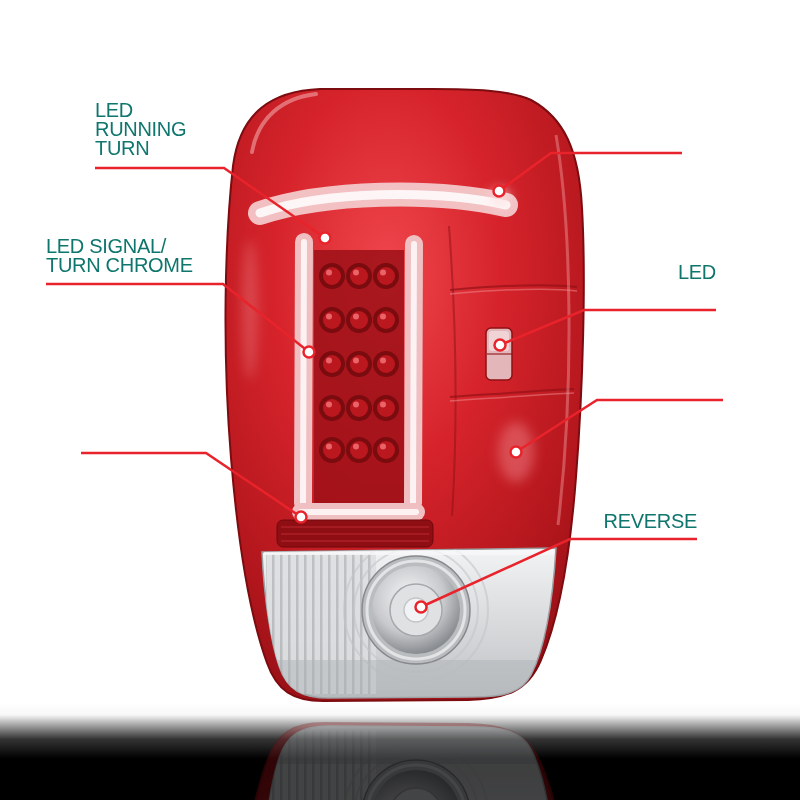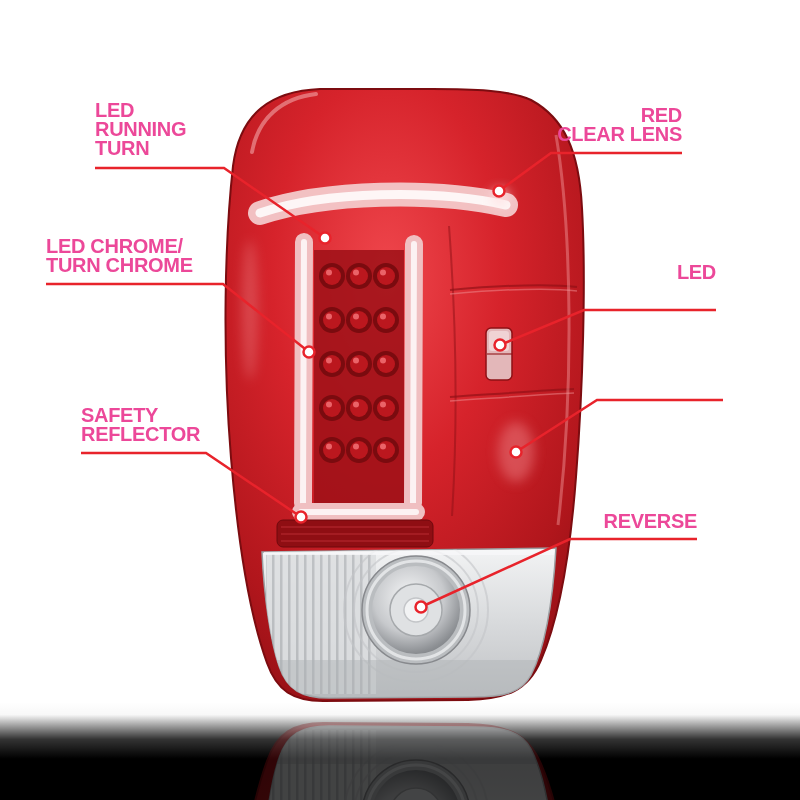--- a/index.html
+++ b/index.html
@@ -4,21 +4,21 @@
 <style>
   html,body{margin:0;padding:0;background:#ffffff;}
   .stage{
     position:relative;width:800px;height:800px;background:#ffffff;
     overflow:hidden;font-family:"Liberation Sans",sans-serif;
   }
   .art,.leaders{position:absolute;left:0;top:0;}
   .art{z-index:1;}
   .leaders{z-index:3;}
   .callout{
-    position:absolute;z-index:4;color:#ec4899;font-weight:bold;
+    position:absolute;z-index:4;color:#0f766e;font-weight:normal;
     font-size:20px;line-height:19px;letter-spacing:-0.3px;white-space:nowrap;
   }
   .callout.right{text-align:right;}
 </style>
 </head>
 <body>
 
 <div class="stage">
 
   <svg class="art" width="800" height="800" viewBox="0 0 800 800">
@@ -172,37 +172,29 @@
       <circle cx="421" cy="607" r="5.5"></circle>
     </g>
   </svg>
 
   <div class="callout" style="left:95px;top:101px;">
     <div>LED</div>
     <div>RUNNING</div>
     <div>TURN</div>
   </div>
 
-  <div class="callout right" style="right:118px;top:106px;">
-    <div>RED</div>
-    <div>CLEAR LENS</div>
-  </div>
 
   <div class="callout" style="left:46px;top:237px;">
-    <div>LED CHROME/</div>
+    <div>LED SIGNAL/</div>
     <div>TURN CHROME</div>
   </div>
 
   <div class="callout right" style="right:84px;top:263px;">
     <div>LED</div>
   </div>
 
 
-  <div class="callout" style="left:81px;top:406px;">
-    <div>SAFETY</div>
-    <div>REFLECTOR</div>
-  </div>
 
   <div class="callout right" style="right:103px;top:512px;">
     <div>REVERSE</div>
   </div>
 
 </div>
 
 </body></html>

